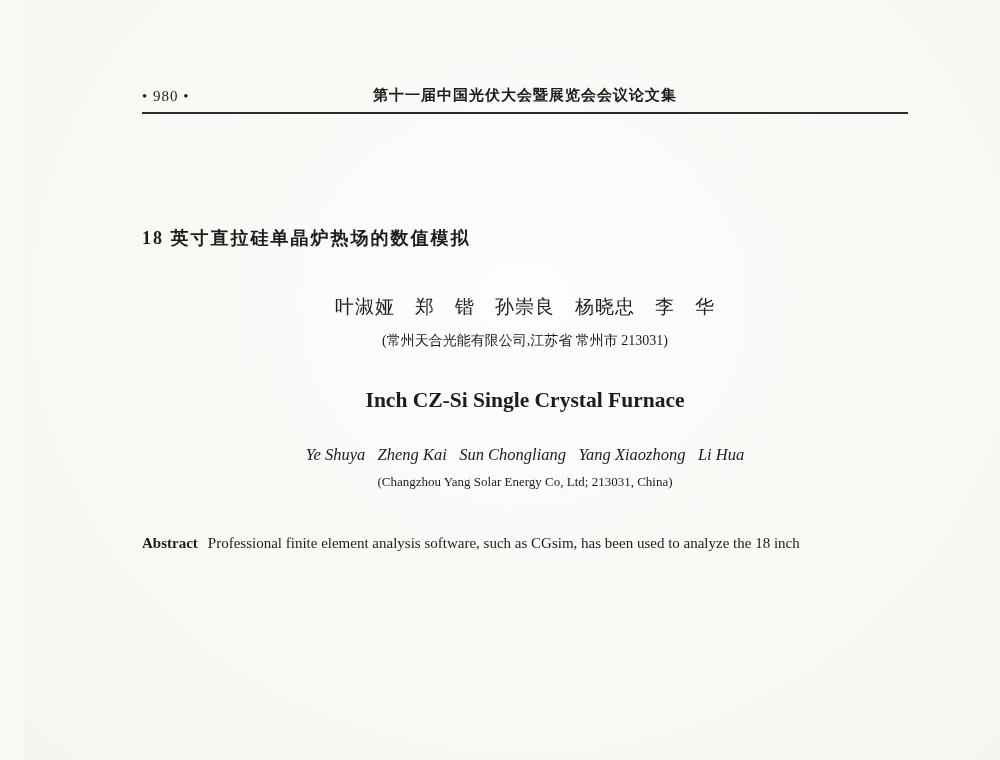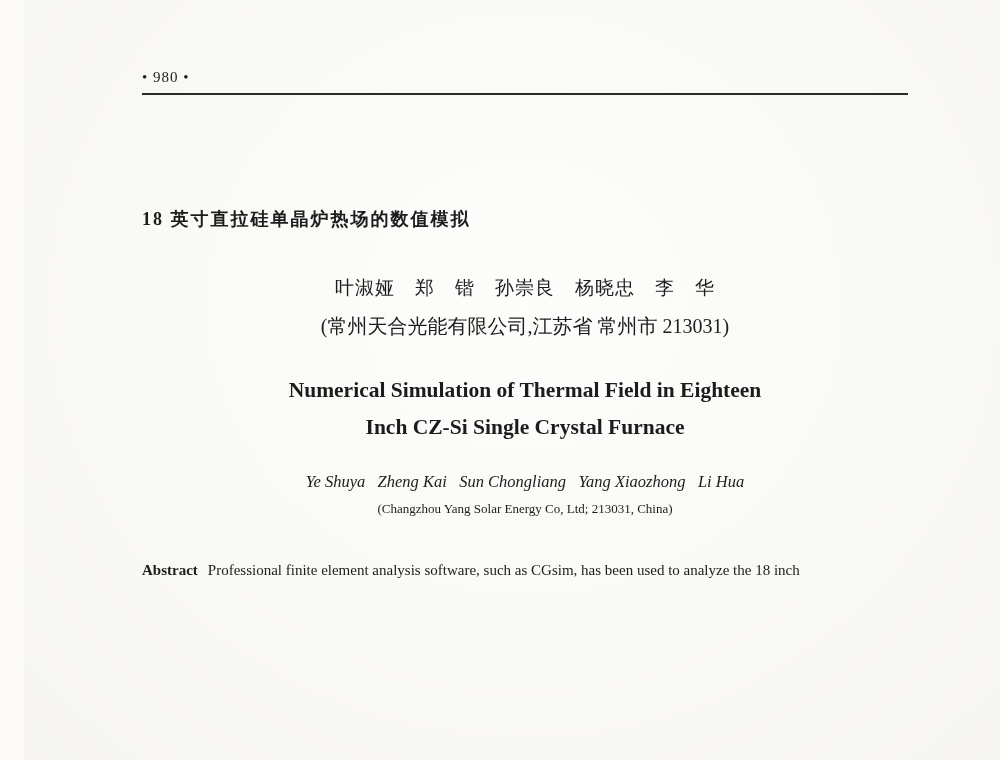--- a/index.html
+++ b/index.html
@@ -52,21 +52,21 @@
   }
   .authors-zh {
     margin-top: 44px;
     text-align: center;
     font-size: 19px;
     letter-spacing: 1px;
   }
   .affiliation-zh {
     margin-top: 12px;
     text-align: center;
-    font-size: 20px;
+    font-size: 14px;
   }
   
   .abstract-zh {
     margin-top: 26px;
     font-size: 14.5px;
     line-height: 28px;
     text-align: justify;
   }
   .abstract-zh .label,
   .keywords-zh .label {
@@ -110,32 +110,32 @@
     margin-right: 10px;
   }
 </style>
 </head>
 <body>
 
 <div class="page">
 
   <header class="page-header">
     <span class="page-num">• 980 •</span>
+    <span class="header-title">第十一届中国光伏大会暨展览会会议论文集</span>
   </header>
 
   <h1 class="title-zh">18 英寸直拉硅单晶炉热场的数值模拟</h1>
 
   <div class="authors-zh">叶淑娅　郑　锴　孙崇良　杨晓忠　李　华</div>
 
   <div class="affiliation-zh">(常州天合光能有限公司,江苏省 常州市 213031)</div>
 
 
 
   <h2 class="title-en">
-    <span class="line">Numerical Simulation of Thermal Field in Eighteen</span>
     <span class="line">Inch CZ-Si Single Crystal Furnace</span>
   </h2>
 
   <div class="authors-en">Ye Shuya   Zheng Kai   Sun Chongliang   Yang Xiaozhong   Li Hua</div>
 
   <div class="affiliation-en">(Changzhou Yang Solar Energy Co, Ltd; 213031, China)</div>
 
   <p class="abstract-en">
     <span class="label">Abstract</span><span>Professional finite element analysis software, such as CGsim, has been used to analyze the 18 inch</span>
   </p>

